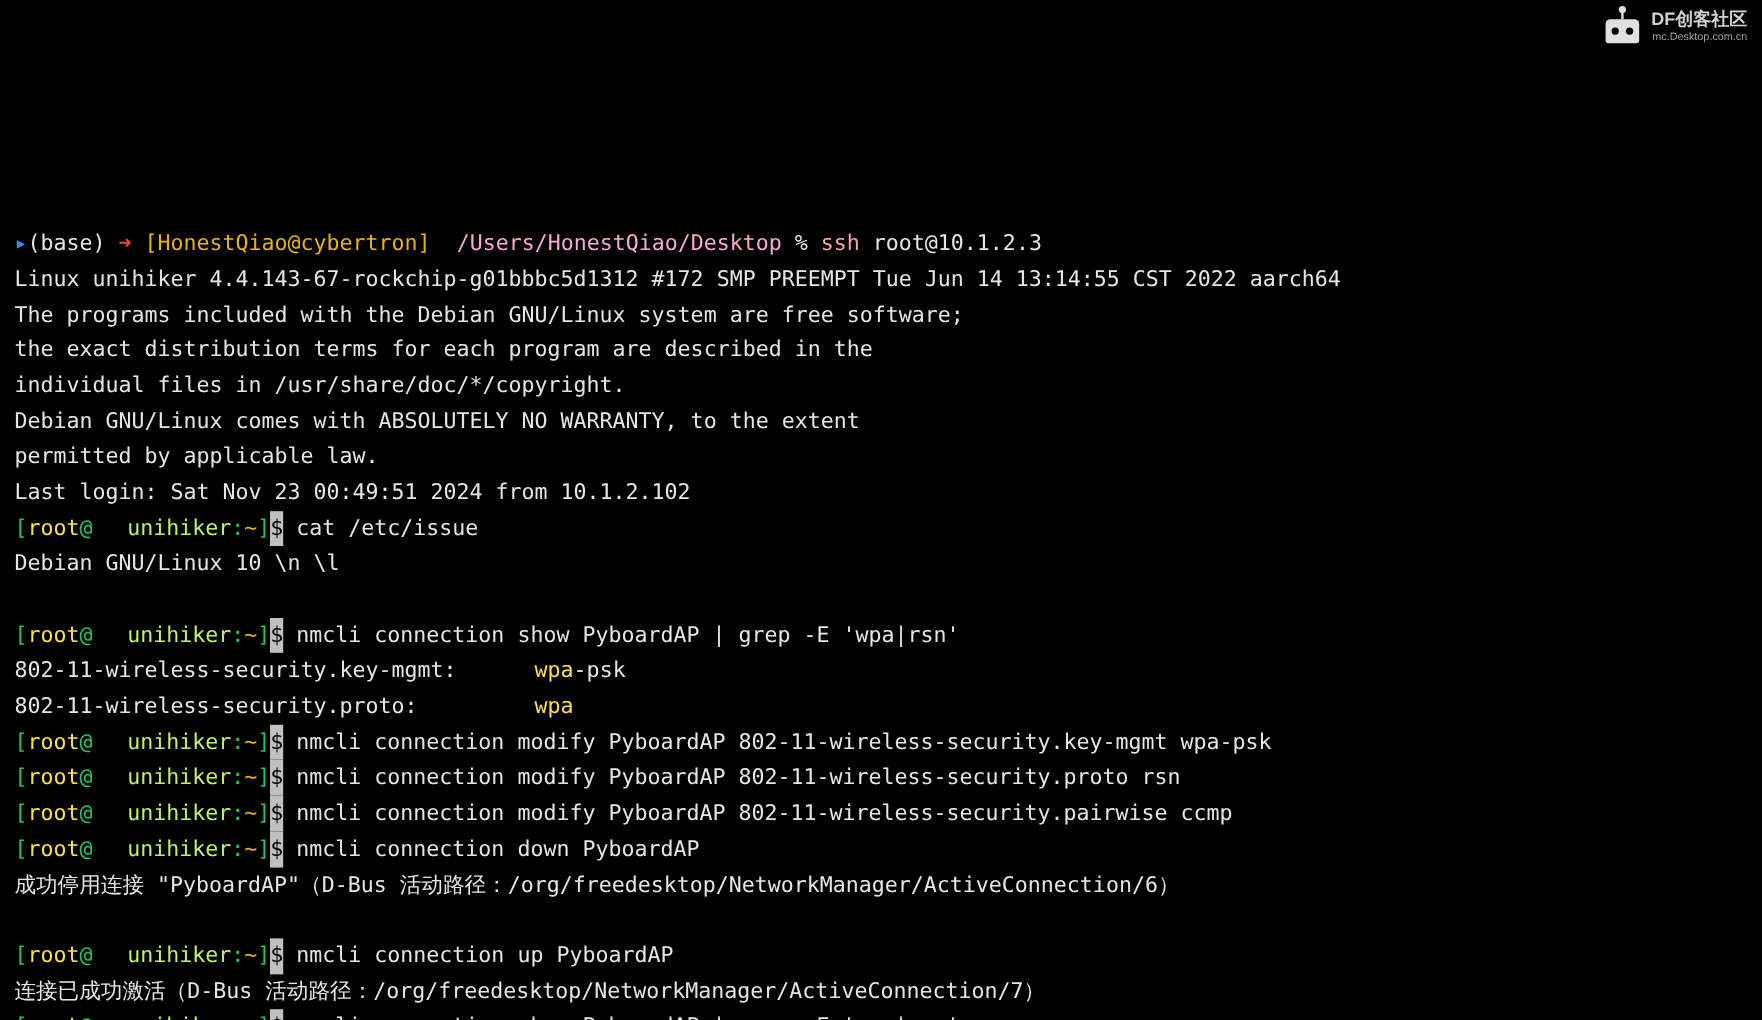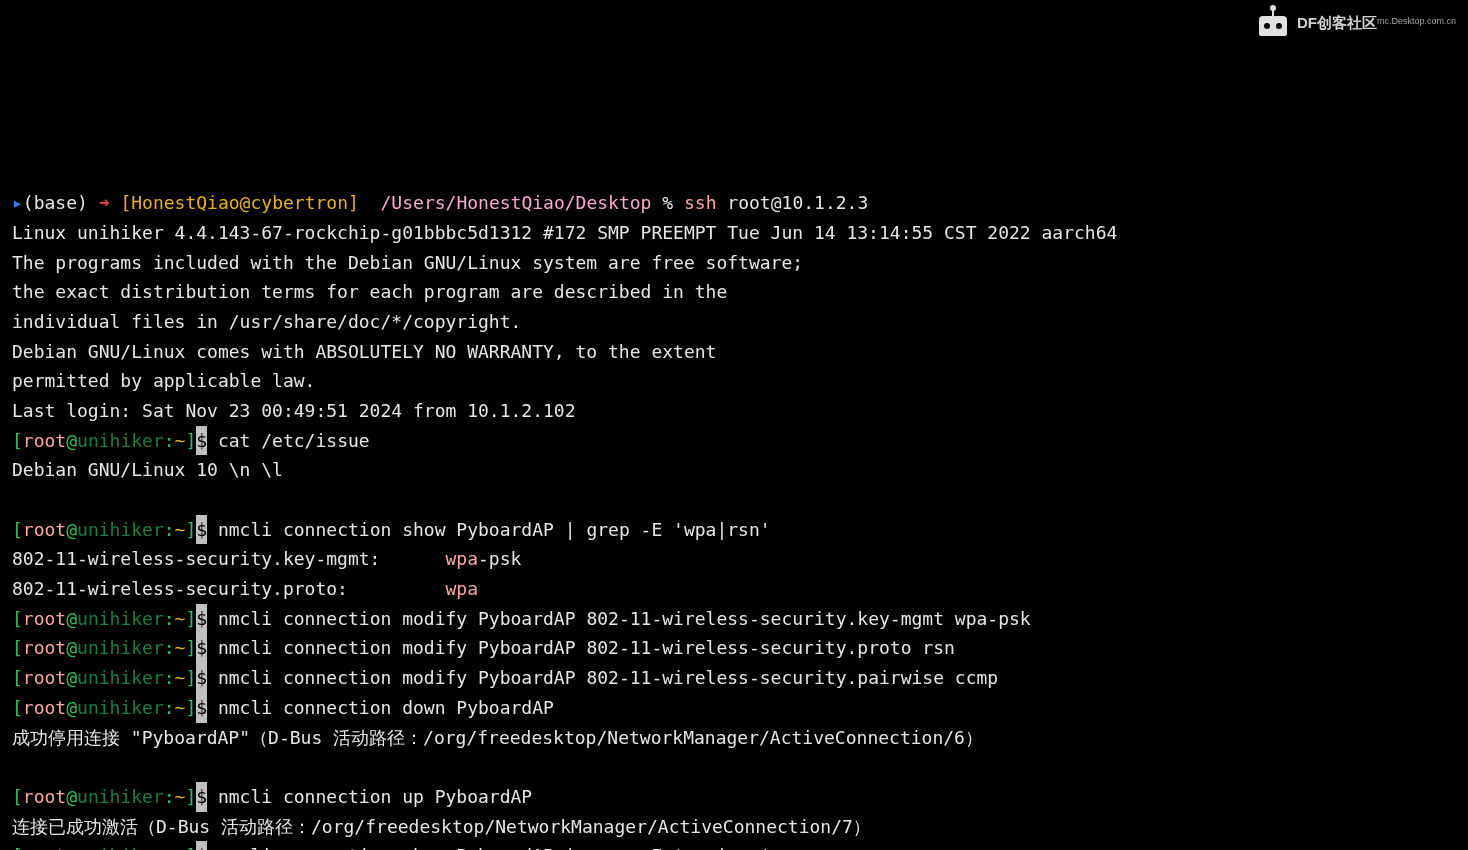--- a/index.html
+++ b/index.html
@@ -15,24 +15,24 @@
       overflow: hidden;
       white-space: pre;
       position: relative;
     }
     .line { display: block; }
     .blue-cursor { color: #3b82f6; }
     .base { color: #e5e5e5; }
     .arrow { color: #ef4444; }
     .yellow { color: #eab308; }
     .cyan { color: #f9a8d4; }
-    .dark-cyan { color: #15803d; }
+    .dark-cyan { color: #bef264; margin-left: 29px; }
     .green { color: #fca5a5; }
     .bright-green { color: #22c55e; }
-    .red { color: #fca5a5; }
+    .red { color: #fde047; }
     .white { color: #e5e5e5; }
     .cursor-block {
       background: #c0c0c0;
       color: #000000;
       display: inline-block;
       width: 0.6em;
     }
     .watermark {
       position: absolute;
       top: 8px;
@@ -79,21 +79,21 @@
     .watermark .robot-antenna::after {
       content: '';
       position: absolute;
       width: 6px;
       height: 6px;
       background: #e0e0e0;
       border-radius: 50%;
       top: -5px;
       left: -2px;
     }
-    .watermark-text { display: flex; flex-direction: row; line-height: 1; justify-content: center; }
+    .watermark-text { display: flex; flex-direction: column; line-height: 1; justify-content: center; }
     .watermark-text .main { font-size: 15px; font-weight: bold; }
     .watermark-text .sub { font-size: 9px; color: #a0a0a0; margin-top: 2px; text-align: right;}
   </style>
 </head>
 <body>
 
 
 
 <div class="watermark">
   <div class="robot-icon">

